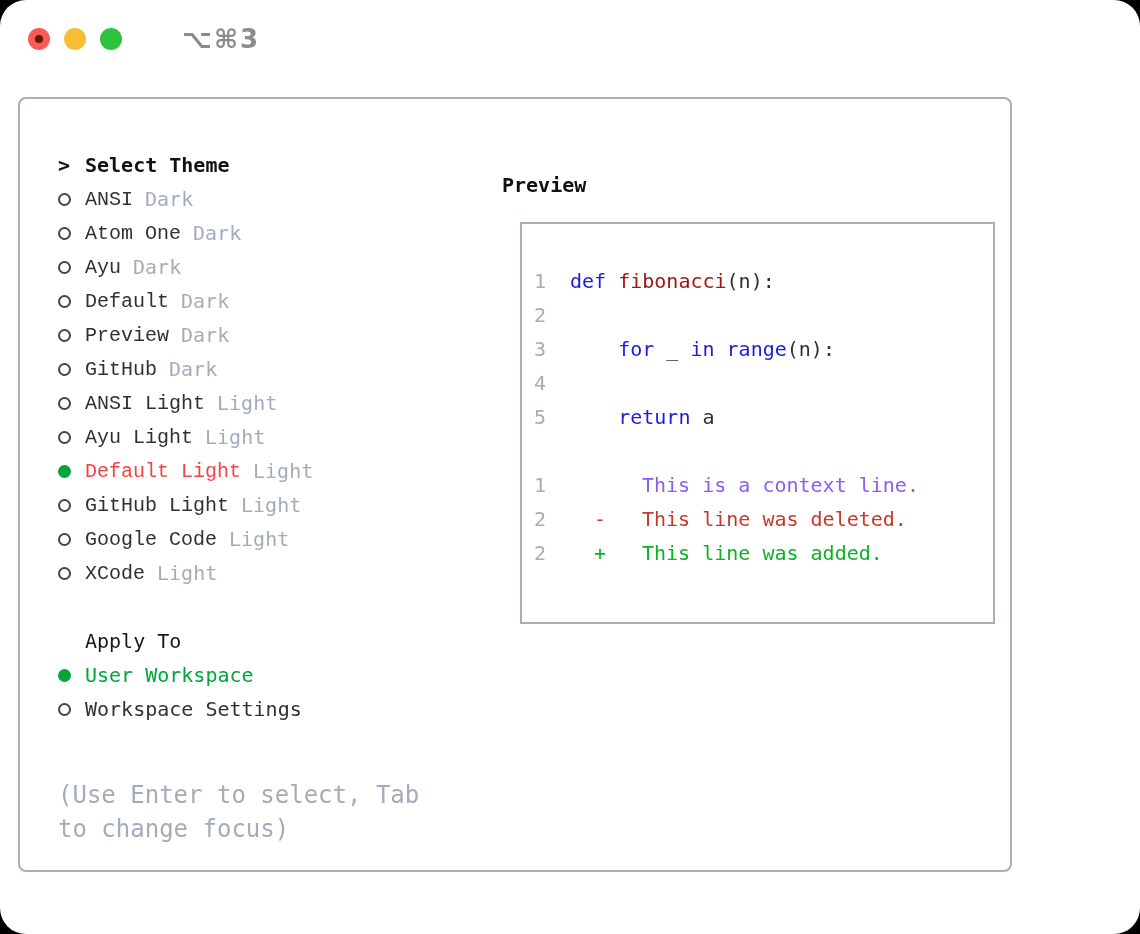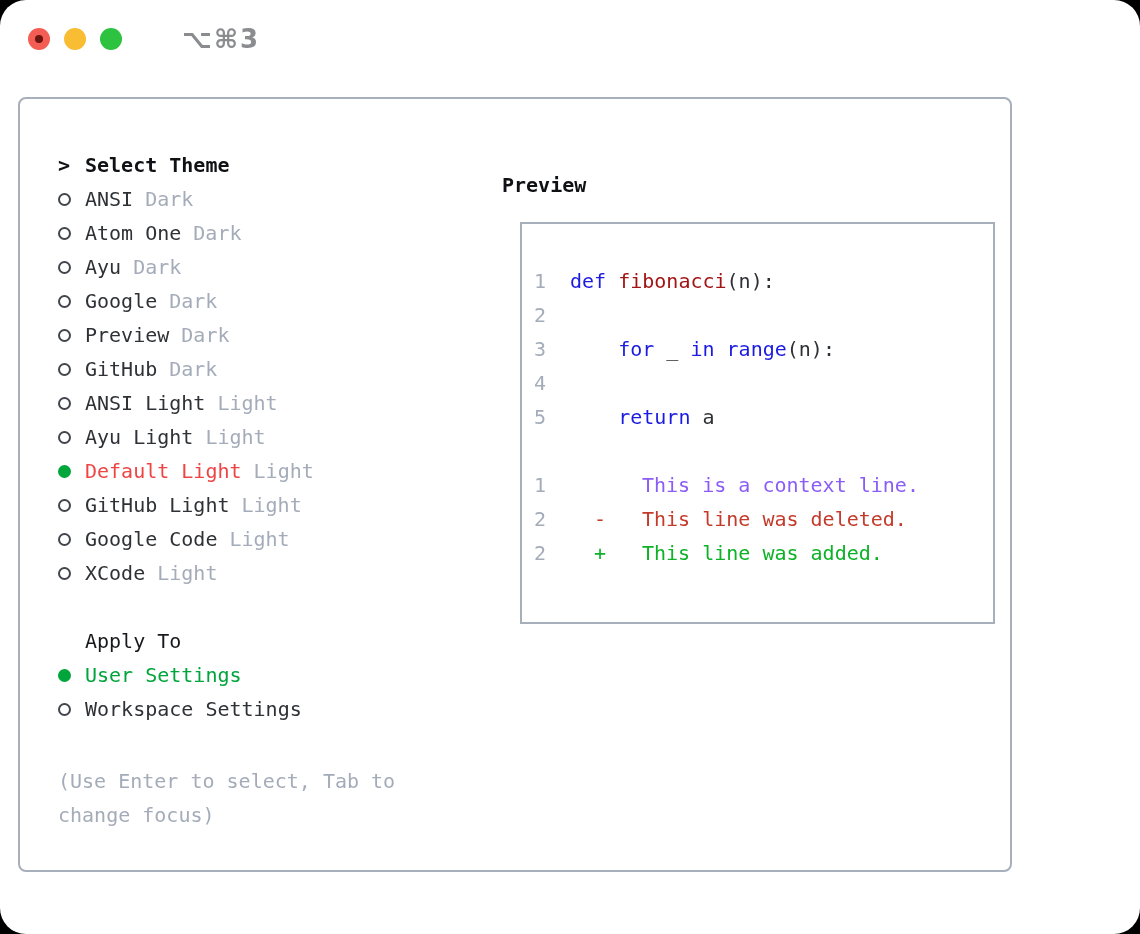--- a/index.html
+++ b/index.html
@@ -30,25 +30,25 @@
   .right-col{flex:1;box-sizing:border-box;padding:69px 0 0 10px;}
 
   .row{display:flex;align-items:center;height:34px;font-size:20px;color:#2e3135;white-space:pre;}
   .spacer{height:34px;}
   .bullet{width:27px;flex:none;display:flex;align-items:center;}
   .prompt{font-weight:bold;color:#0f1114;}
   .circle{width:13px;height:13px;border-radius:50%;border:2px solid #41454c;box-sizing:border-box;}
   .circle.sel{background:#00a53c;border-color:#00a53c;}
   .hdr{font-weight:bold;color:#0f1114;}
   .subhdr{color:#17191c;}
-  .tname{color:#2e3135;}
+  .tname{color:#2e3135;font-family:Liberation Mono, monospace;}
   .tname.sel{color:#ef4444;}
   .tvar{color:#a4acb9;margin-left:12px;}
   .opt-label.sel{color:#00a53c;}
-  .help{font-size:20px;line-height:34px;color:#a4acb9;max-width:380px;margin-top:4px;}
+  .help{font-size:24px;line-height:34px;color:#a4acb9;max-width:380px;margin-top:18px;}
 
   
   .preview-box{
     margin-top:20px;margin-left:18px;width:475px;height:402px;box-sizing:border-box;
     border:2px solid #a7afbb;background:#fff;padding:40px 0 0 12px;overflow:hidden;
   }
   .cl{display:flex;height:34px;line-height:34px;font-size:20px;white-space:pre;}
   .ln{width:36px;flex:none;color:#a4acb9;}
   .marker{width:72px;flex:none;box-sizing:border-box;padding-left:24px;}
   .tk-kw{color:#1c1ce0;}
@@ -91,21 +91,21 @@
     <span class="tname">Atom One</span>
     <span class="tvar">Dark</span>
   </div>
           <div class="row theme-row">
     <span class="bullet"><span class="circle"></span></span>
     <span class="tname">Ayu</span>
     <span class="tvar">Dark</span>
   </div>
           <div class="row theme-row">
     <span class="bullet"><span class="circle"></span></span>
-    <span class="tname">Google</span>
+    <span class="tname">Default</span>
     <span class="tvar">Dark</span>
   </div>
           <div class="row theme-row">
     <span class="bullet"><span class="circle"></span></span>
     <span class="tname">Preview</span>
     <span class="tvar">Dark</span>
   </div>
           <div class="row theme-row">
     <span class="bullet"><span class="circle"></span></span>
     <span class="tname">GitHub</span>
@@ -146,21 +146,21 @@
       <div class="row spacer"></div>
 
       <div class="row">
         <span class="bullet"></span>
         <span class="subhdr">Apply To</span>
       </div>
 
       <div id="apply-list">
           <div class="row apply-row">
     <span class="bullet"><span class="circle sel"></span></span>
-    <span class="opt-label sel">User Settings</span>
+    <span class="opt-label sel">User Workspace</span>
   </div>
           <div class="row apply-row">
     <span class="bullet"><span class="circle"></span></span>
     <span class="opt-label">Workspace Settings</span>
   </div>
         </div>
 
       <div class="row spacer"></div>
 
       <div class="help">(Use Enter to select, Tab to change focus)</div>

